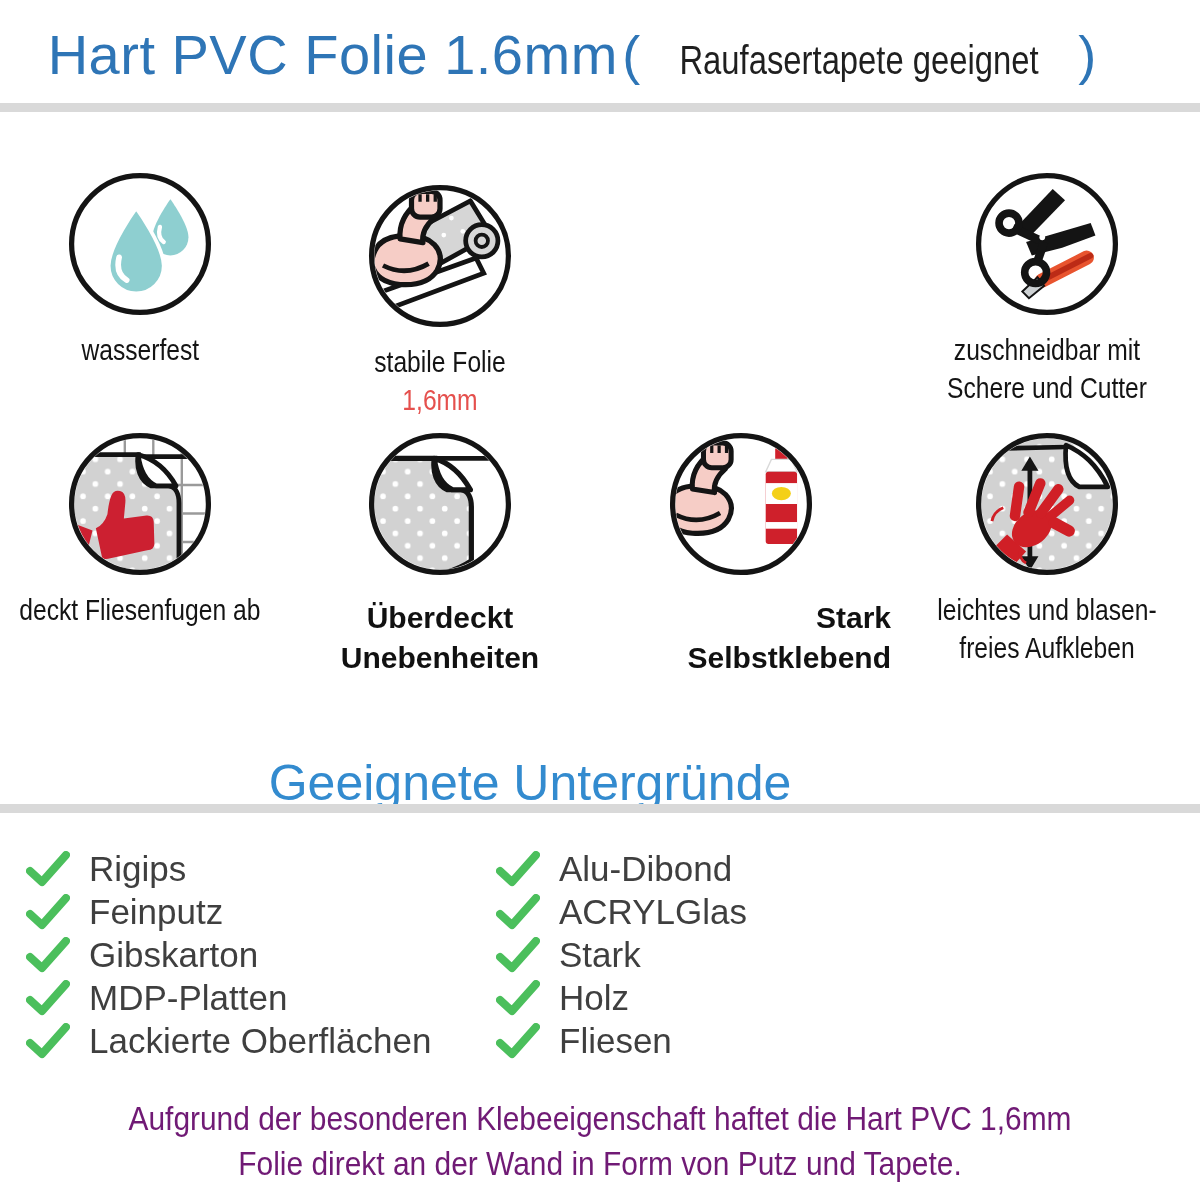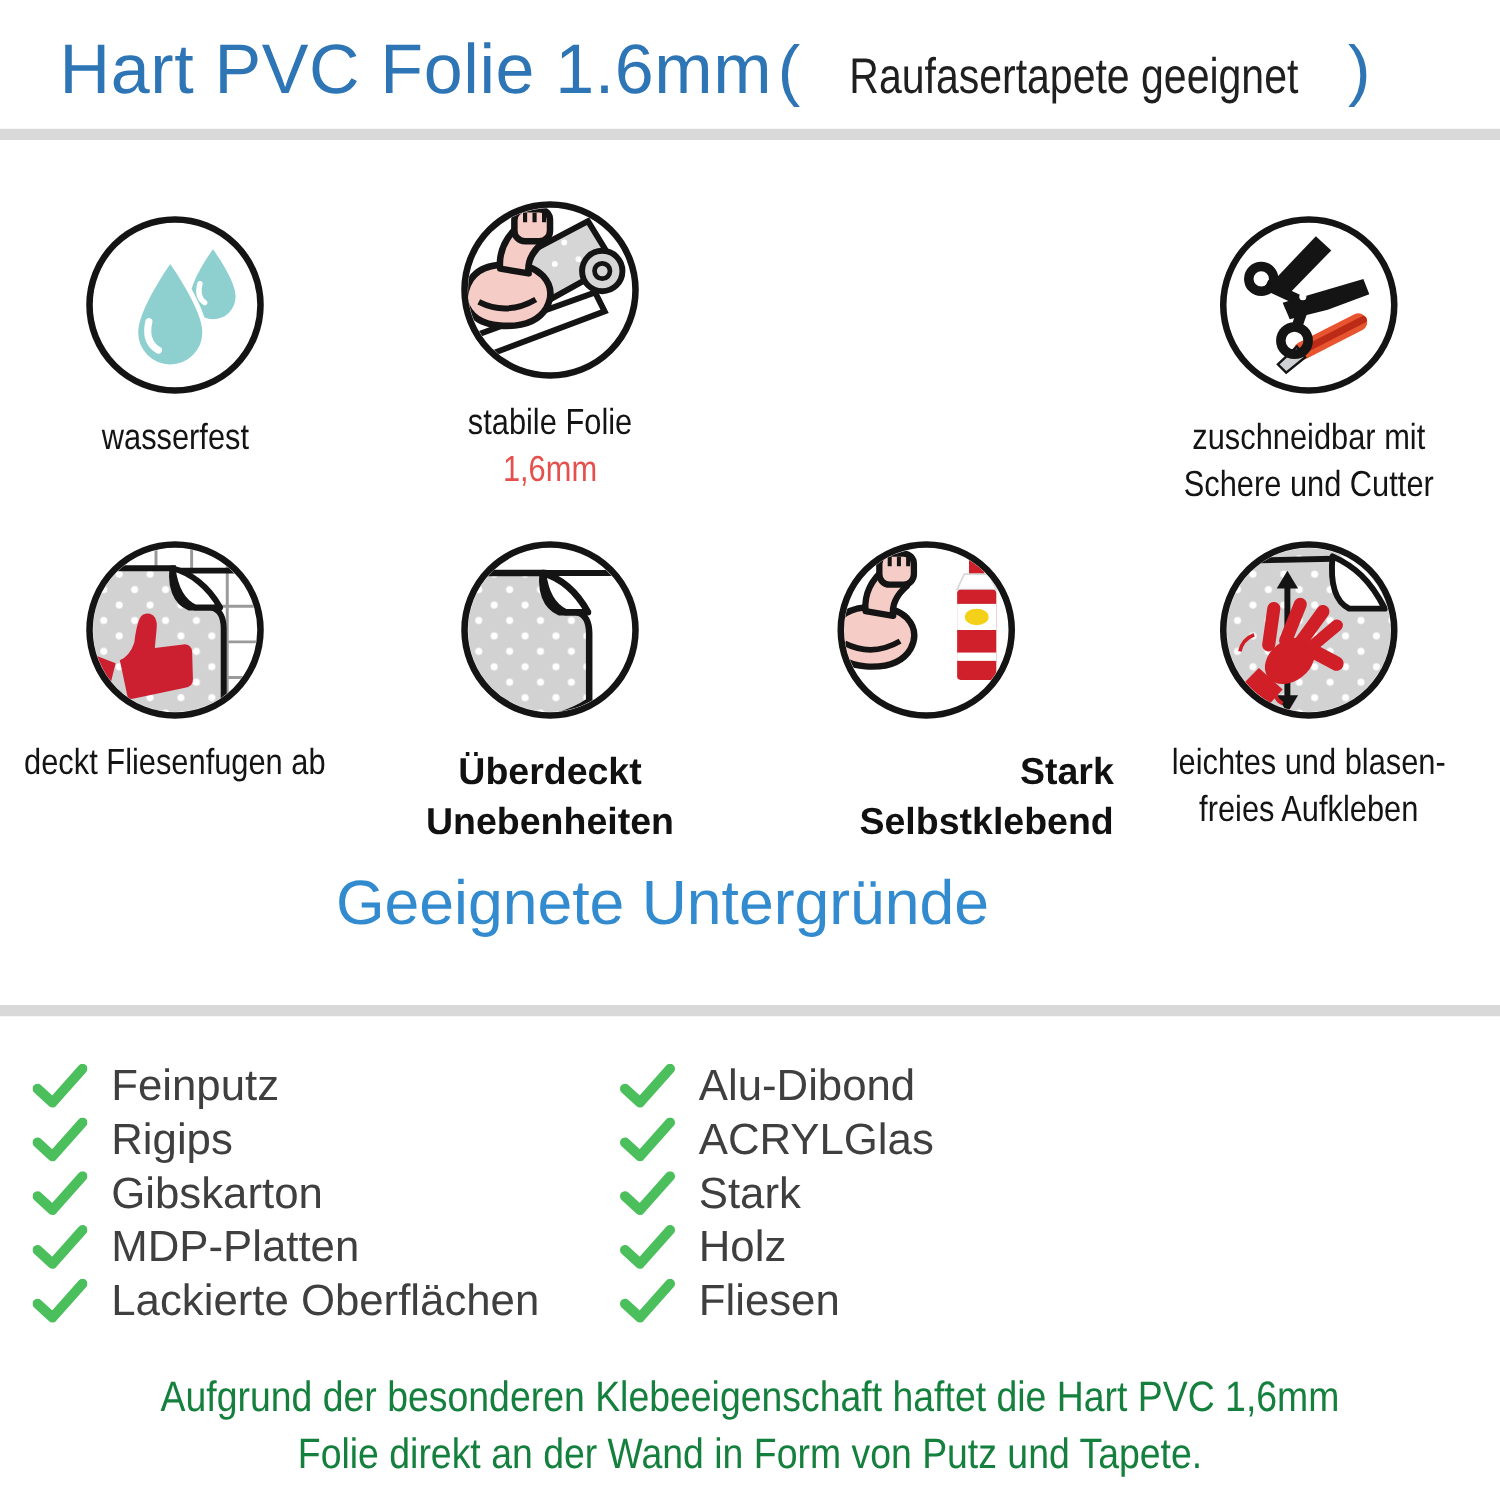--- a/index.html
+++ b/index.html
@@ -13,30 +13,30 @@
   .title-sub{font-size:40px;color:#1f1f1f;display:inline-block;transform:scaleX(.82);transform-origin:center;}
   
   .feat{position:absolute;width:300px;text-align:center;}
   .circlewrap{width:152px;height:152px;margin:0 auto;}
   .flab{margin-top:11px;font-size:29px;line-height:38px;color:#141414;}
   .cond{display:inline-block;transform:scaleX(.85);transform-origin:center;white-space:nowrap;}
   .flab-bold{margin-top:18px;font-size:30px;line-height:40px;font-weight:700;color:#111;}
   .redline{color:#e5504d;}
   .lline{display:block;}
   
-  .midhead{position:absolute;top:693px;left:0;width:1060px;text-align:center;
+  .midhead{position:absolute;top:754px;left:0;width:1060px;text-align:center;
            font-size:50px;color:#338bcf;}
   
   .col{position:absolute;top:852px;}
   .item{display:flex;align-items:center;gap:19px;height:34px;margin-bottom:9px;}
   .item svg{flex:0 0 auto;}
   .itxt{font-size:35px;color:#3f3f3f;white-space:nowrap;}
   
   .footer{position:absolute;top:1096px;left:0;width:1200px;text-align:center;
-          font-size:34px;line-height:45px;color:#15803d;}
+          font-size:34px;line-height:45px;color:#701a75;}
 </style>
 </head>
 <body>
 
 <div id="canvas">
 
   <div class="titlewrap">
     <span class="title-main">Hart PVC Folie 1.6mm</span>
     <span class="paren">(</span><span class="title-sub">Raufasertapete geeignet</span><span class="paren">)</span>
   </div>
@@ -49,21 +49,21 @@
         <path d="M112,33 C112,33 93,59 93,73 a19,19 0 0 0 38,0 C131,59 112,33 112,33 Z" fill="#8ecfd0"></path>
         <path d="M76,42 C76,42 47,82 47,103 a29,29 0 0 0 58,0 C105,82 76,42 76,42 Z" fill="#8ecfd0" stroke="#fff" stroke-width="4"></path>
         <path d="M58,94 q-4,17 8,24" stroke="#fff" stroke-width="6" fill="none" stroke-linecap="round"></path>
         <path d="M101,62 q-3,11 4,16" stroke="#fff" stroke-width="4.5" fill="none" stroke-linecap="round"></path>
         <circle cx="80" cy="80" r="72" fill="none" stroke="#141414" stroke-width="5.5"></circle>
       </svg>
     </div>
     <div class="flab"><span class="cond">wasserfest</span></div>
   </div>
 
-  <div class="feat" style="left:290px;top:156px;">
+  <div class="feat" style="left:290px;top:180px;">
     <div class="circlewrap">
       <svg viewBox="0 0 160 160" width="152" height="152">
         <defs>
             <clipPath id="c2">
               <circle cx="80" cy="80" r="69"></circle>
             </clipPath>
           </defs>
         <circle cx="80" cy="80" r="72" fill="#fff"></circle>
         <g clip-path="url(#c2)">
           <polygon points="40,60 112,22 134,58 62,98" fill="#d6d6d6" stroke="#141414" stroke-width="5"></polygon>
@@ -256,27 +256,27 @@
   </div>
 
   <div class="midhead">Geeignete Untergründe</div>
   <div class="hbar" style="top:804px;"></div>
 
   <div class="col" style="left:26px;">
     <div class="item">
       <svg viewBox="0 0 44 36" width="44" height="36">
           <path d="M4,20 L16,31 L40,4" fill="none" stroke="#4bbf5c" stroke-width="8" stroke-linecap="round" stroke-linejoin="round"></path>
         </svg>
+      <span class="itxt">Rigips</span>
+      </div>
+    <div class="item">
+      <svg viewBox="0 0 44 36" width="44" height="36">
+          <path d="M4,20 L16,31 L40,4" fill="none" stroke="#4bbf5c" stroke-width="8" stroke-linecap="round" stroke-linejoin="round"></path>
+        </svg>
       <span class="itxt">Feinputz</span>
-      </div>
-    <div class="item">
-      <svg viewBox="0 0 44 36" width="44" height="36">
-          <path d="M4,20 L16,31 L40,4" fill="none" stroke="#4bbf5c" stroke-width="8" stroke-linecap="round" stroke-linejoin="round"></path>
-        </svg>
-      <span class="itxt">Rigips</span>
       </div>
     <div class="item">
       <svg viewBox="0 0 44 36" width="44" height="36">
           <path d="M4,20 L16,31 L40,4" fill="none" stroke="#4bbf5c" stroke-width="8" stroke-linecap="round" stroke-linejoin="round"></path>
         </svg>
       <span class="itxt">Gibskarton</span>
       </div>
     <div class="item">
       <svg viewBox="0 0 44 36" width="44" height="36">
           <path d="M4,20 L16,31 L40,4" fill="none" stroke="#4bbf5c" stroke-width="8" stroke-linecap="round" stroke-linejoin="round"></path>

